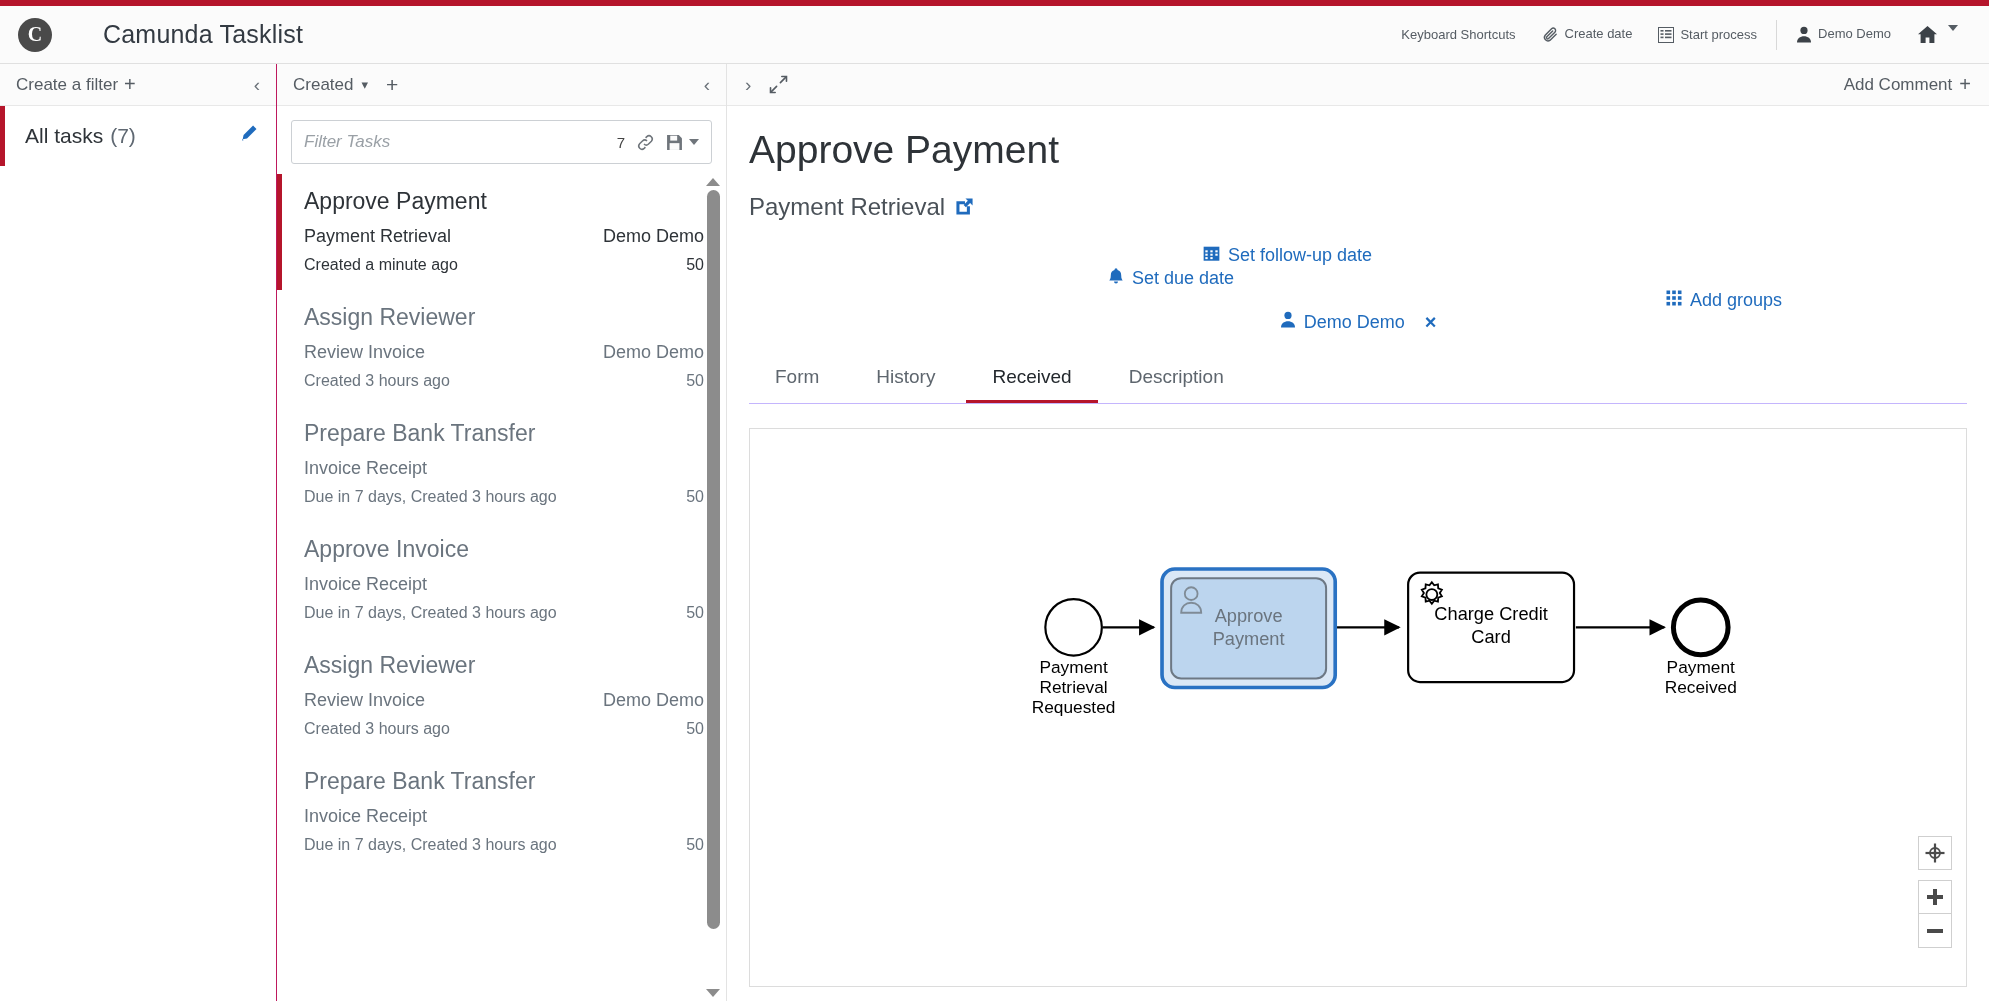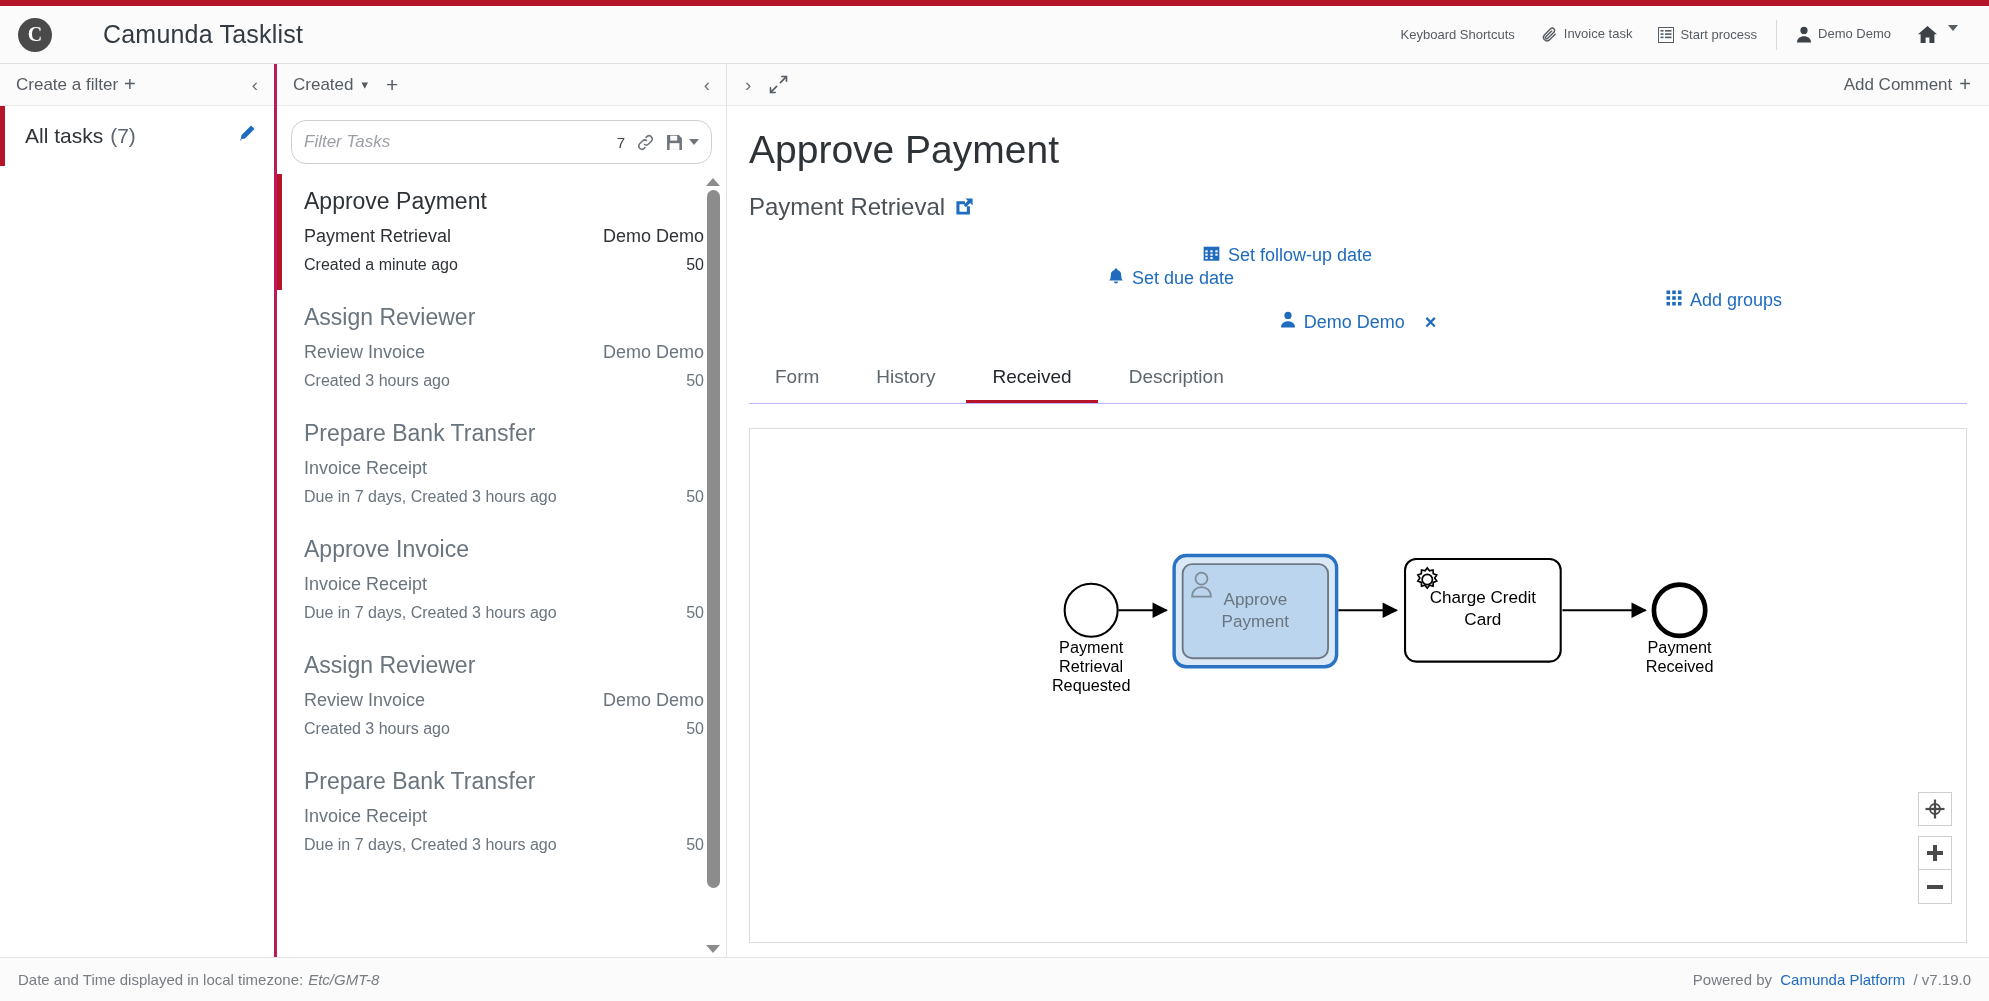--- a/index.html
+++ b/index.html
@@ -37,21 +37,21 @@
   .hdr-icon { display: inline-flex; align-items: center; color: #555c63; }
   .caret-dn {
     width: 0; height: 0; border-left: 5px solid transparent; border-right: 5px solid transparent;
     border-top: 6px solid #555c63; margin-left: 4px;
   }
 
   
   .body { flex: 1 1 auto; display: flex; min-height: 0; }
 
   
-  .filters { width: 277px; flex: 0 0 277px; border-right: 3px solid #be185d; display: flex; flex-direction: column; background: #fff; }
+  .filters { width: 277px; flex: 0 0 277px; border-right: 1px solid #be185d; display: flex; flex-direction: column; background: #fff; }
   .filters-head {
     height: 42px; background: #fbfbfb; border-bottom: 1px solid #e8e8e8;
     display: flex; align-items: center; padding: 0 16px; font-size: 17px; color: #555c63;
   }
   .filters-head .plus { margin-left: 6px; font-size: 20px; color: #555c63; }
   .collapse-chev { margin-left: auto; font-size: 19px; color: #6b7279; cursor: pointer; line-height: 1; }
   .filter-item {
     display: flex; align-items: center; padding: 18px 18px 18px 20px;
     border-left: 5px solid #b5152b; cursor: pointer;
   }
@@ -62,21 +62,21 @@
   
   .tasklist { width: 450px; flex: 0 0 450px; border-right: 1px solid #e3e3e3; display: flex; flex-direction: column; background: #fff; min-height: 0; }
   .tasklist-head {
     height: 42px; background: #fbfbfb; border-bottom: 1px solid #e8e8e8;
     display: flex; align-items: center; padding: 0 16px; font-size: 17px; color: #555c63; gap: 8px;
   }
   .sort-chev { font-size: 13px; color: #555c63; }
   .tasklist-head .plus { font-size: 21px; color: #555c63; margin-left: 10px; }
   .search-wrap { padding: 14px 14px 10px 14px; }
   .search-box {
-    height: 44px; border: 1px solid #ccd0d4; border-radius: 15px;
+    height: 44px; border: 1px solid #ccd0d4; border-radius: 3px;
     display: flex; align-items: center; padding: 0 12px; background: #fff;
   }
   .search-input {
     flex: 1 1 auto; border: none; outline: none; font-size: 17px; font-style: italic;
     color: #8b9198; font-family: "Liberation Sans", sans-serif; background: transparent;
   }
   .search-input::placeholder { color: #9aa0a6; font-style: italic; }
   .search-count { font-size: 15px; color: #444; margin-right: 11px; }
   .search-icon-btn { color: #6f757b; margin-right: 11px; display: inline-flex; cursor: pointer; }
   .search-save { color: #6f757b; display: inline-flex; align-items: center; cursor: pointer; gap: 2px; }
@@ -172,21 +172,21 @@
     <div class="header-right">
       <div class="hdr-item">
         <span>Keyboard Shortcuts</span>
       </div>
       <div class="hdr-item">
         <span class="hdr-icon">
           <svg width="17" height="17" viewBox="0 0 24 24" fill="none" stroke="#555c63" stroke-width="2" stroke-linecap="round">
             <path d="M20 11.5l-8.5 8.5a5 5 0 0 1-7-7l9-9a3.3 3.3 0 0 1 4.7 4.7l-9 9a1.7 1.7 0 0 1-2.4-2.4l8.3-8.3"></path>
           </svg>
         </span>
-        <span>Invoice task</span>
+        <span>Create date</span>
       </div>
       <div class="hdr-item">
         <span class="hdr-icon">
           <svg width="16" height="16" viewBox="0 0 16 16">
             <rect x="0.5" y="0.5" width="15" height="15" fill="none" stroke="#555c63"></rect>
             <rect x="2.5" y="3" width="3" height="1.6" fill="#555c63"></rect>
             <rect x="7" y="3" width="6.5" height="1.6" fill="#555c63"></rect>
             <rect x="2.5" y="6.3" width="3" height="1.6" fill="#555c63"></rect>
             <rect x="7" y="6.3" width="6.5" height="1.6" fill="#555c63"></rect>
             <rect x="2.5" y="9.6" width="3" height="1.6" fill="#555c63"></rect>
@@ -502,22 +502,13 @@
                   <rect x="1" y="7" width="16" height="4" fill="#4a4a4a"></rect>
                 </svg>
               </div>
             </div>
           </div>
         </div>
       </div>
     </div>
   </div>
 
-  <div class="footer">
-    <span>Date and Time displayed in local timezone:</span>
-    <span class="tz" style="margin-left:5px">Etc/GMT-8</span>
-    <span class="footer-right">
-      <span>Powered by</span>
-      <a style="margin:0 4px">Camunda Platform</a>
-      <span>/ v7.19.0</span>
-    </span>
-  </div>
 </div>
 
 </body></html>

